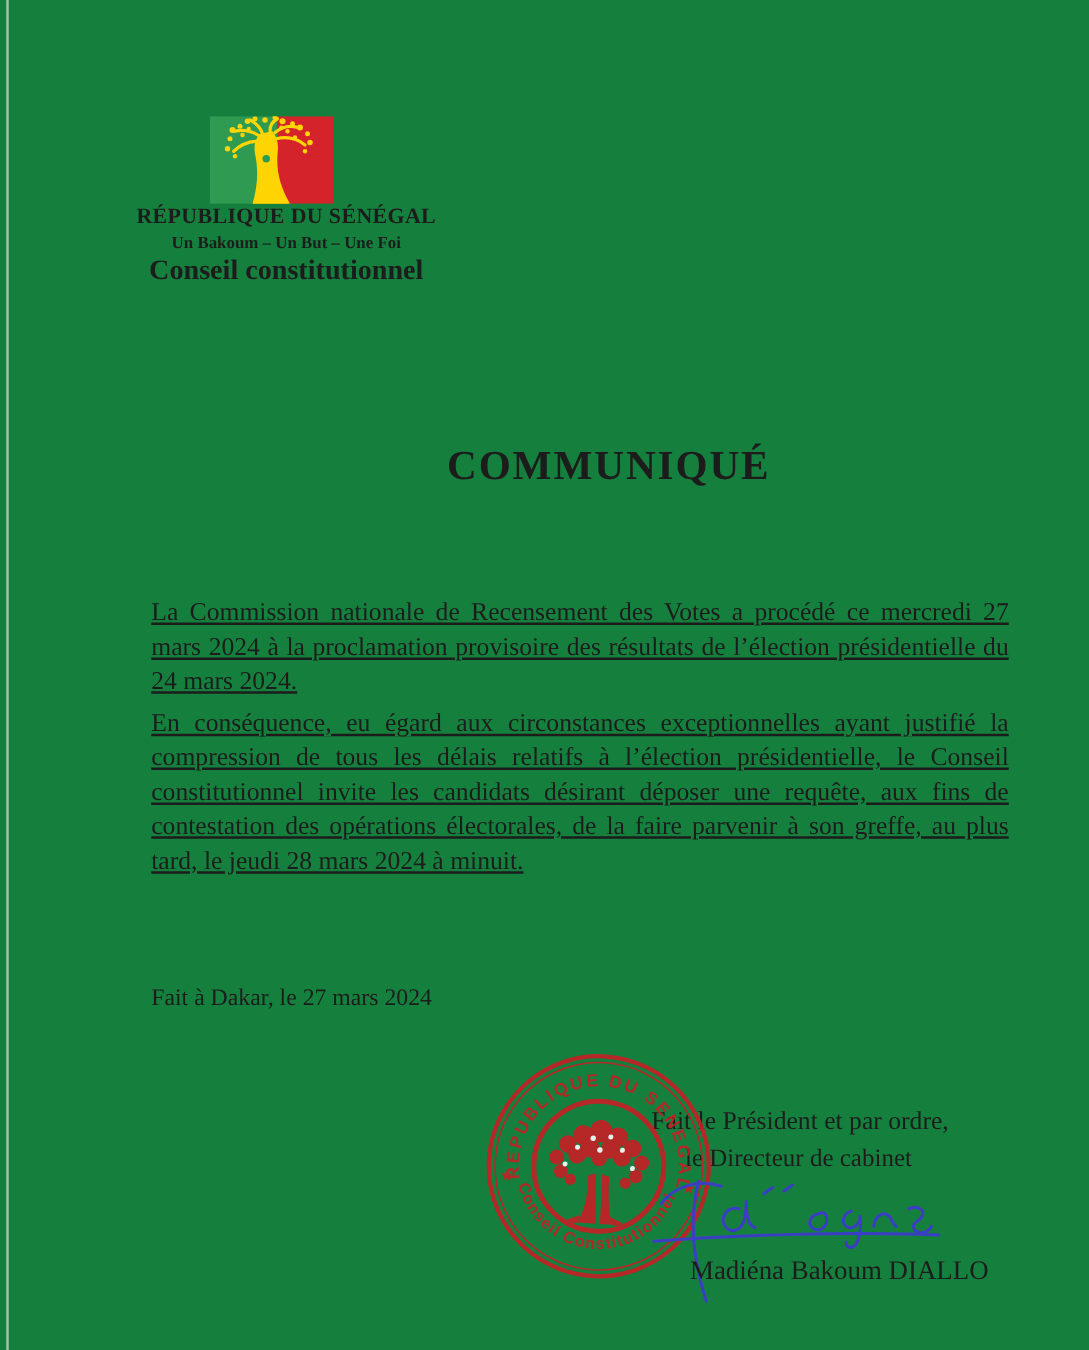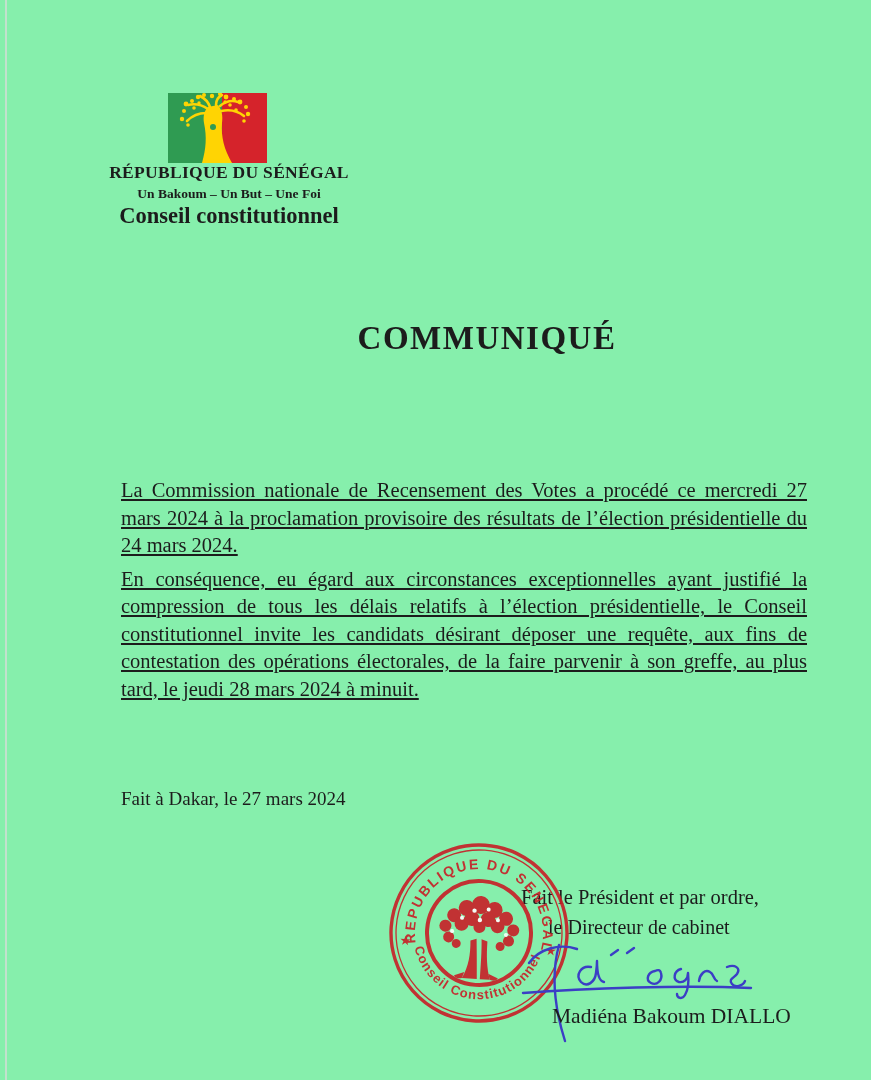--- a/index.html
+++ b/index.html
@@ -1,20 +1,20 @@
 <!DOCTYPE html>
 <html><head>
 <meta charset="utf-8">
 <style>
   html,body{margin:0;padding:0;background:#e9e9e9;}
   .page{
     position:relative;
     width:871px;height:1080px;
     margin:0 auto;
-    background:#86efac;
+    background:#15803d;
     font-family:"Liberation Serif","DejaVu Serif",serif;
     color:#1c1c1c;
     overflow:hidden;
   }
   .abs{position:absolute;}
   .scan-edge{
     left:5px;top:0;width:2px;height:1080px;
     background:#dcdcdc;opacity:.7;
   }
   
@@ -23,21 +23,21 @@
   }
   .org-block{
     left:98px;top:163px;width:262px;
     text-align:center;line-height:1.12;
   }
   .republic{font-weight:bold;font-size:17.5px;letter-spacing:.3px;white-space:nowrap;}
   .motto{font-weight:bold;font-size:13.5px;margin-top:3px;white-space:nowrap;}
   .institution{font-weight:bold;font-size:22.5px;margin-top:2px;white-space:nowrap;}
   
   .doc-title{
-    left:487px;top:320px;transform:translateX(-50%);
+    left:487px;top:355px;transform:translateX(-50%);
     font-size:33px;font-weight:bold;letter-spacing:1.5px;
     white-space:nowrap;
   }
   
   .body-text{
     left:121px;top:477px;width:686px;
     font-size:20.5px;line-height:27.5px;
     text-align:justify;
     text-decoration:underline;
   }

